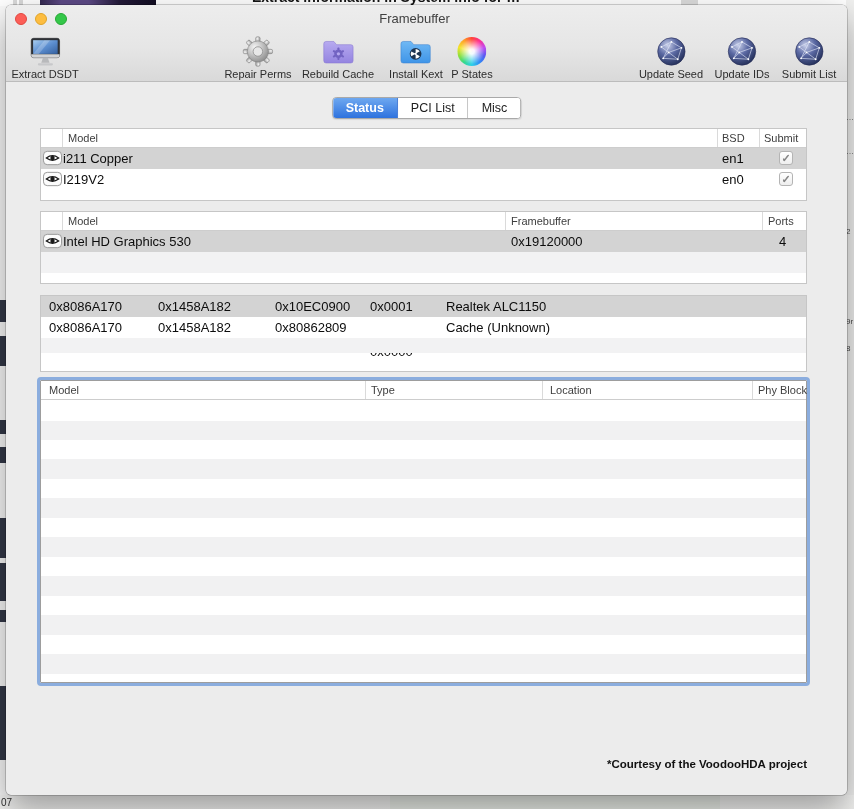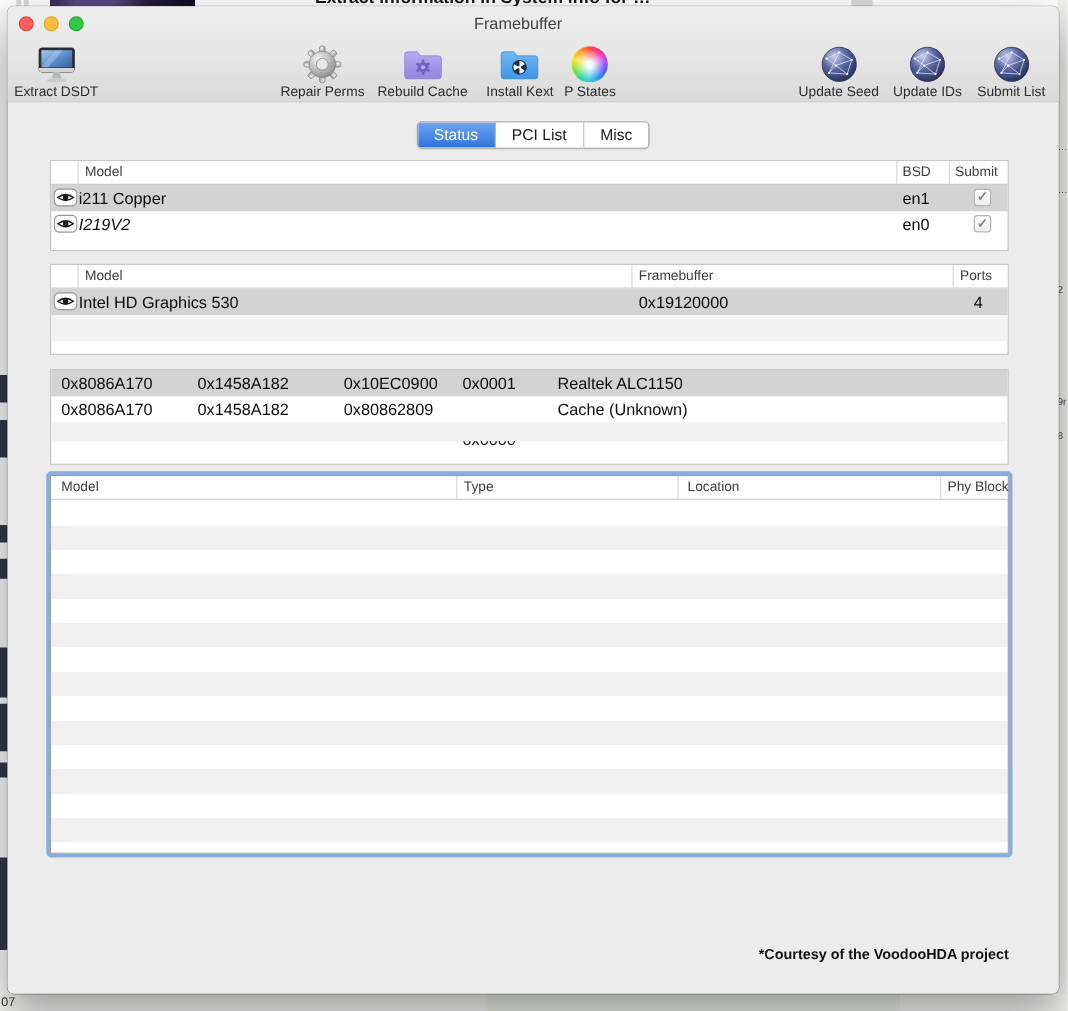--- a/index.html
+++ b/index.html
@@ -48,21 +48,21 @@
               radial-gradient(circle, rgba(255,255,255,.95) 0 12%, rgba(255,255,255,0) 62%),
               conic-gradient(#ff4538,#ff2f92,#c04bf0,#5a58f2,#2f8bf5,#2fd0e8,#35d98c,#8fe03c,#f5e32c,#ffa22b,#ff4538); }
 
   
   .tabs { position:absolute; top:92px; left:50%; transform:translateX(-50%);
           display:flex; height:22px; background:#ffffff; border:1px solid #a9a9a9;
           border-radius:4px; overflow:hidden; box-shadow:0 1px 1px rgba(0,0,0,.08); }
   .tab { padding:0 13px; font-size:12.5px; line-height:20px; color:#1d1d1d;
          border-right:1px solid #bdbdbd; background:#fff; cursor:default; }
   .tab:last-child { border-right:none; }
-  .tab.selected { background:linear-gradient(#6ea8f0,#2e72de); color:#ffffff; border-right-color:#2e6bd0; }
+  .tab.selected { background:linear-gradient(#6ea8f0,#2e72de); color:#ffffff; border-right-color:#2e6bd0;font-weight:bold; }
 
   
   .tbl { position:absolute; left:34px; width:767px; background:#ffffff; border:1px solid #c6c6c6; }
   .thead { position:relative; height:19px; background:#ffffff; border-bottom:1px solid #cdcdcd; }
   .th { position:absolute; top:3px; font-size:11px; color:#3e3e3e; white-space:nowrap; }
   .vsep { position:absolute; top:0; bottom:0; width:1px; background:#dadada; }
   .trow { position:relative; height:21px; font-size:13px; color:#0c0c0c; }
   .cell { position:absolute; top:3px; white-space:nowrap; }
   .sel { background:#d3d3d3; }
   .stripe { background:#f2f2f3; }
@@ -322,21 +322,21 @@
       <span class="checkbox" style="left:738px;">✓</span>
     </div>
     <div class="trow">
       <span class="eye-btn">
         <svg width="19" height="16" viewBox="0 0 20 15">
           <rect x="0.5" y="0.5" width="19" height="14" rx="4" fill="#fcfcfc" stroke="#969696"></rect>
           <path d="M3.5 7.5 Q10 2.7 16.5 7.5 Q10 12.3 3.5 7.5 z" fill="#ffffff" stroke="#1b1b1b" stroke-width="1.3"></path>
           <circle cx="10" cy="7.5" r="2.3" fill="#1b1b1b"></circle>
         </svg>
       </span>
-      <span class="cell" style="left:22px;font-style:italic;">I219V2</span>
+      <span class="cell" style="left:22px;">I219V2</span>
       <span class="cell" style="left:681px;">en0</span>
       <span class="checkbox" style="left:738px;">✓</span>
     </div>
     <div class="filler" style="height:11px;"></div>
   </div>
 
   <div class="tbl" style="top:206px;height:73px;">
     <div class="thead">
       <div class="vsep" style="left:21px;"></div>
       <div class="vsep" style="left:464px;"></div>

